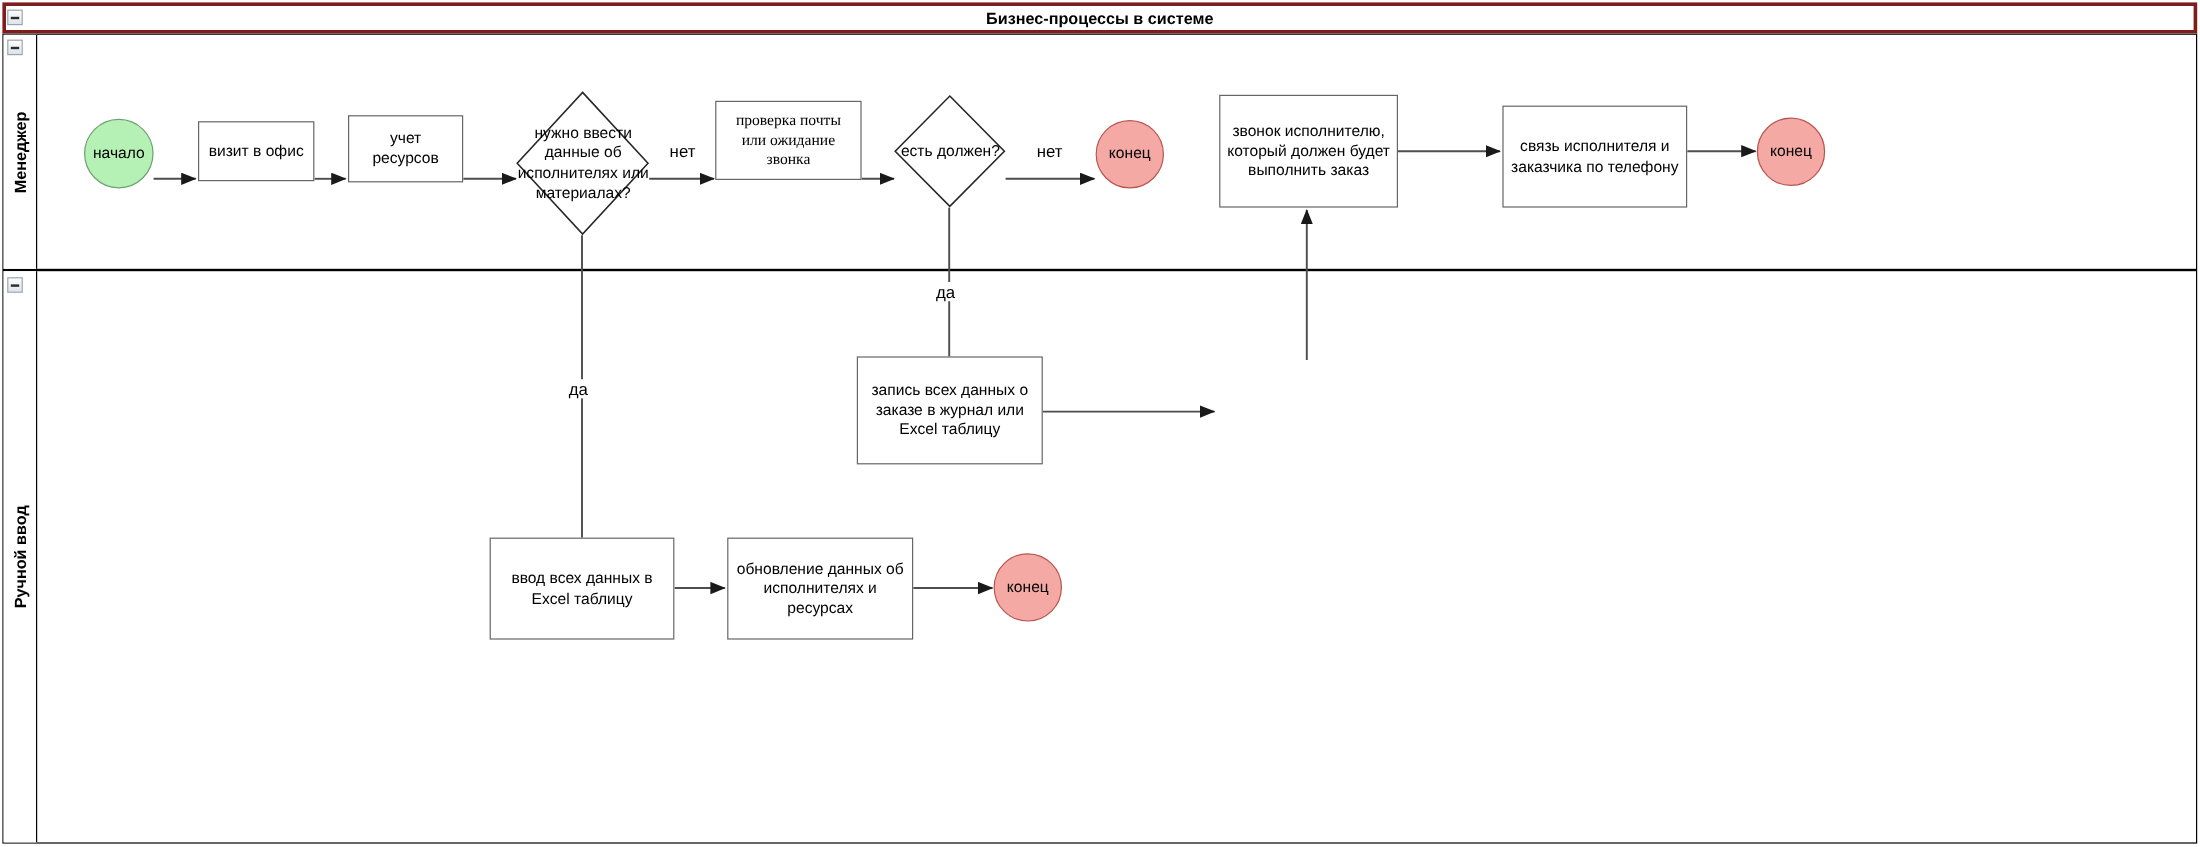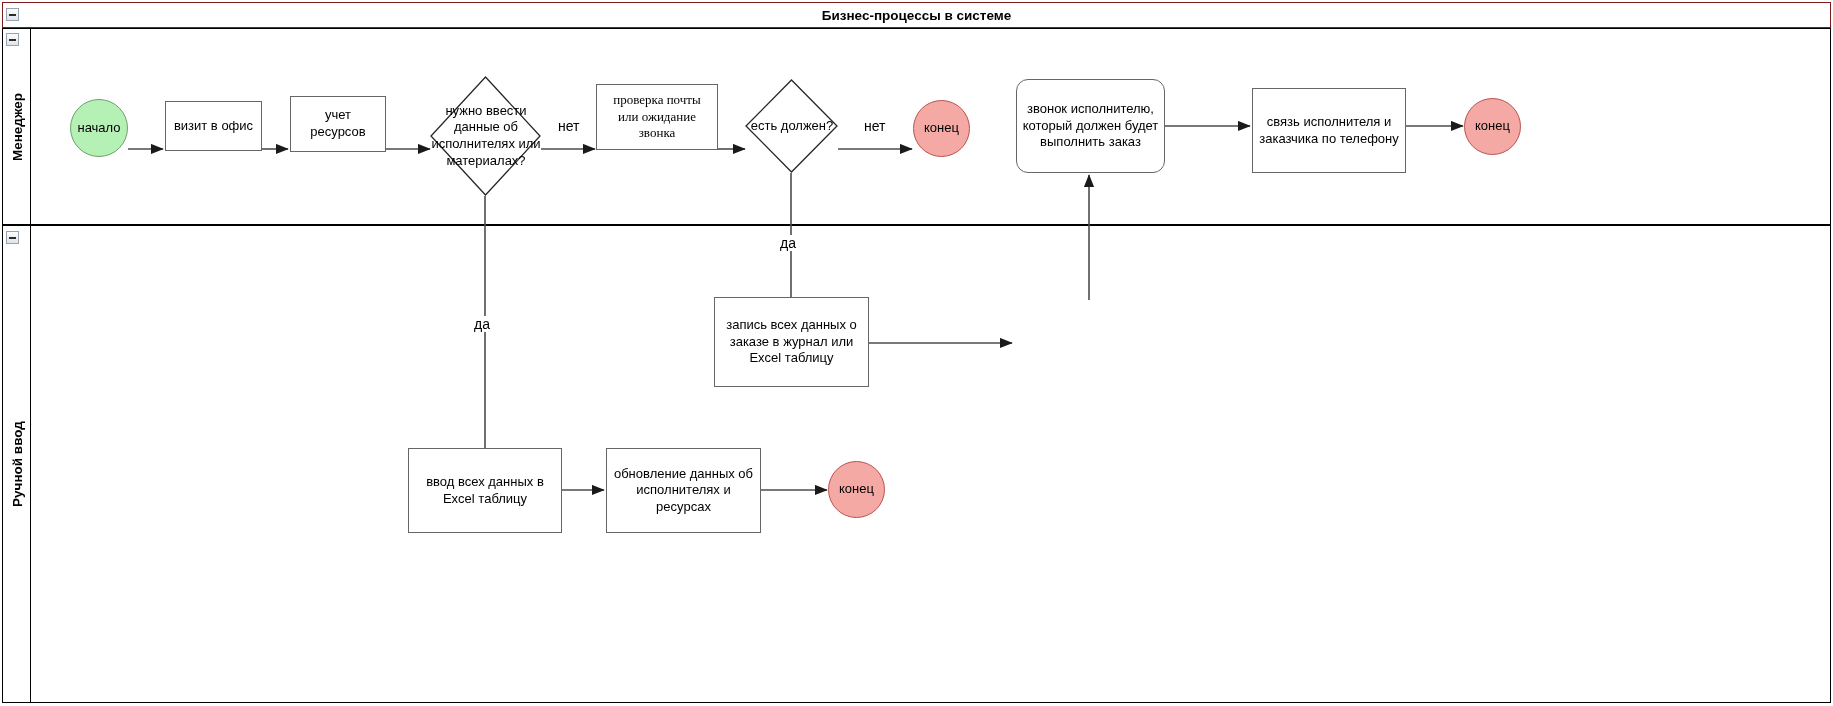--- a/index.html
+++ b/index.html
@@ -14,21 +14,21 @@
     height: 706px;
     background: #ffffff;
     overflow: hidden;
   }
 
   
   .pool-title {
     position: absolute;
     left: 2px; top: 2px;
     width: 1829px; height: 26px;
-    border: 1px solid #7f1d1d;
+    border: 3px solid #7f1d1d;
     background: #ffffff;
     display: flex;
     align-items: center;
     justify-content: center;
     font-size: 13.5px;
     font-weight: bold;
     color: #000000;
   }
 
   
@@ -234,21 +234,21 @@
     <svg width="93" height="94" viewBox="0 0 93 94">
       <polygon points="46.5,1 92,47 46.5,93 1,47" fill="#ffffff" stroke="#262626" stroke-width="1.3"></polygon>
     </svg>
     <div class="diamond-text" style="width:110px; left:-8px;">есть должен?</div>
   </div>
 
   <div class="node circle end" style="left:913px; top:100px; width:57px; height:57px;">
     <span>конец</span>
   </div>
 
-  <div class="node box" style="left:1016px; top:79px; width:149px; height:94px;border-radius:12px;">
+  <div class="node box" style="left:1016px; top:79px; width:149px; height:94px;">
     <span>звонок исполнителю, который должен будет выполнить заказ</span>
   </div>
 
   <div class="node box" style="left:1252px; top:88px; width:154px; height:85px;">
     <span>связь исполнителя и заказчика по телефону</span>
   </div>
 
   <div class="node circle end" style="left:1464px; top:98px; width:57px; height:57px;">
     <span>конец</span>
   </div>

